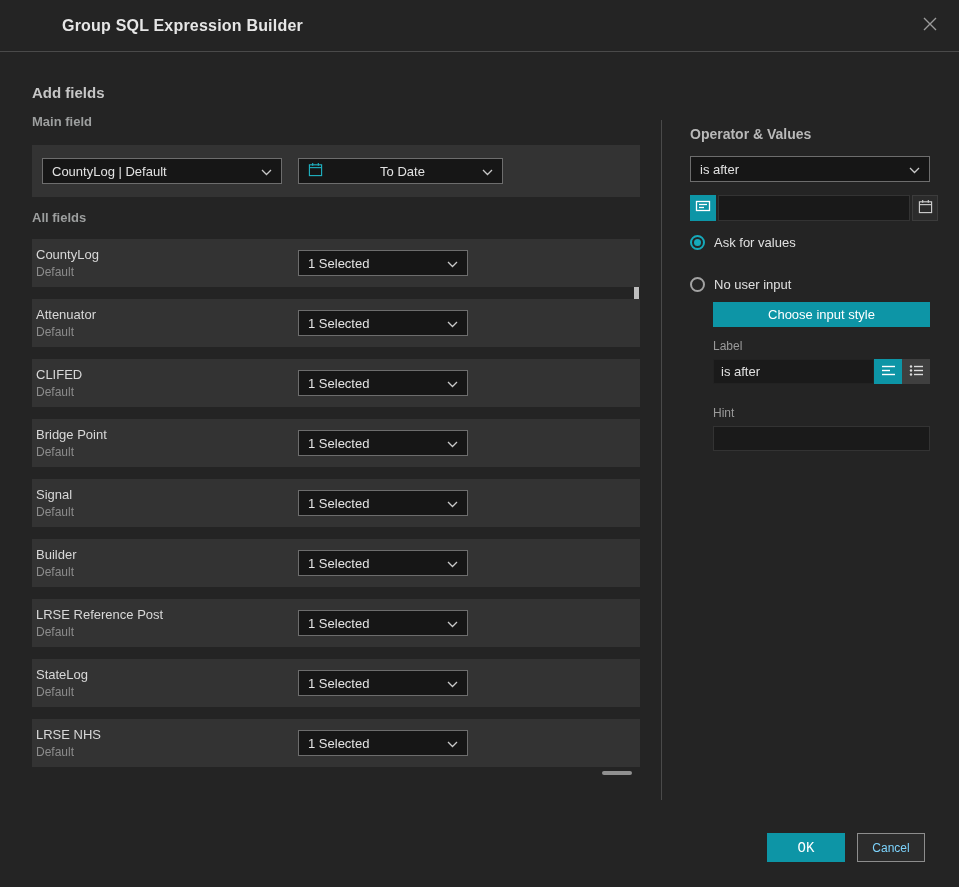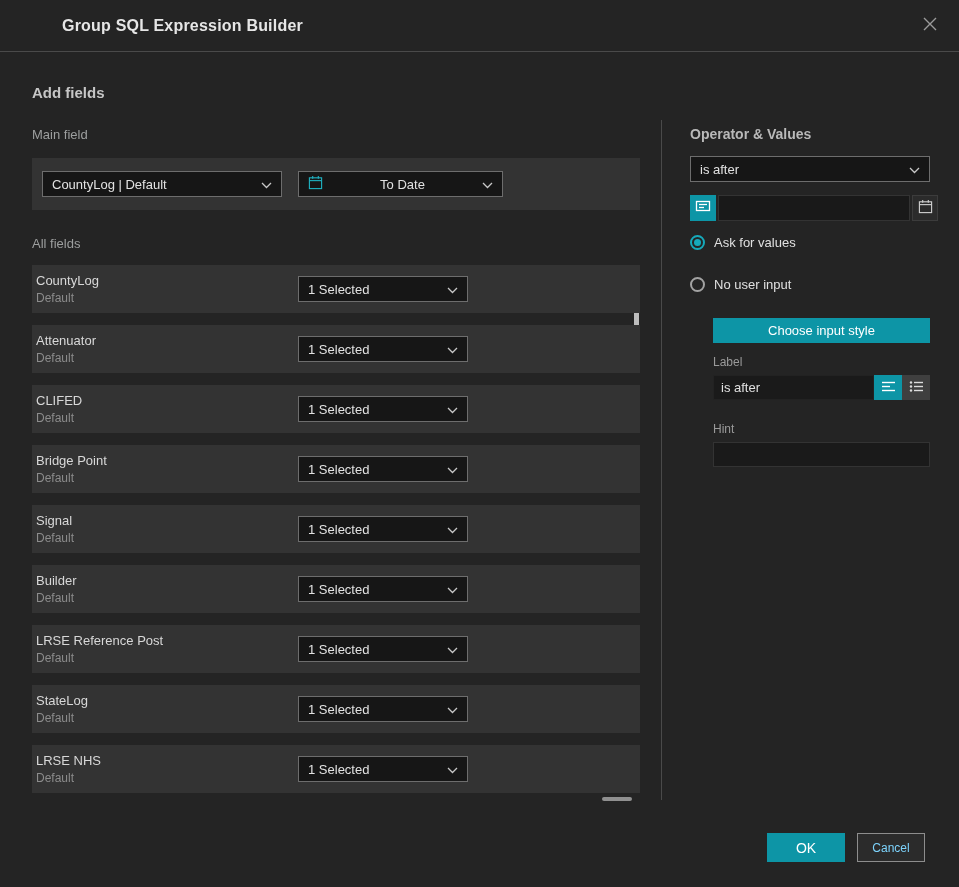--- a/index.html
+++ b/index.html
@@ -18,21 +18,21 @@
     border-bottom:1px solid #4a4a4a;
     display:flex; align-items:center; justify-content:space-between;
     padding:0 18px 0 14px;
   }
   .header-title { font-size:16px; font-weight:bold; color:#e6e6e6; letter-spacing:.2px;margin-left:48px; }
   .close-btn { width:22px; height:22px; display:flex; align-items:center; justify-content:center; cursor:pointer; }
 
   
   .left-col { position:absolute; left:32px; top:84px; width:608px; }
   .add-fields-heading { font-size:15px; font-weight:bold; color:#c6c6c6; }
-  .section-label { margin-top:26px; font-size:13px; font-weight:normal; color:#9d9f9f; }
+  .section-label { margin-top:13px; font-size:13px; font-weight:bold; color:#9d9f9f; }
   .main-band {
     margin-top:16px; height:52px; background:#333333;
     display:flex; align-items:center; padding:0 10px; gap:16px;
   }
   .select {
     background:#161616; border:1px solid #6d6d6d; height:26px;
     display:flex; align-items:center; gap:8px;
     padding:0 9px; font-size:13px; color:#e2e2e2; cursor:pointer;
   }
   .select .sel-label { flex:1; white-space:nowrap; overflow:hidden; }
@@ -77,21 +77,21 @@
     color:#e0e0e0; font-size:13px; padding:0 7px; outline:none;
   }
 
   .radio-row { display:flex; align-items:center; gap:9px; font-size:13px; color:#e0e0e0; cursor:pointer; }
   .radio-row.first { margin-top:27px; }
   .radio-row.second { margin-top:14px; }
   .radio { width:15px; height:15px; border-radius:50%; border:2px solid #a2a2a2; position:relative; flex:0 0 auto; }
   .radio.selected { border-color:#16a9ba; }
   .radio.selected::after { content:""; position:absolute; inset:2px; border-radius:50%; background:#16a9ba; }
 
-  .ask-block { margin-left:23px; margin-top:26px; width:217px; }
+  .ask-block { margin-left:23px; margin-top:10px; width:217px; }
   .choose-btn {
     height:25px; background:#0d95a6; color:#ffffff; font-size:13px;
     display:flex; align-items:center; justify-content:center; cursor:pointer;
   }
   .mini-label { margin-top:12px; font-size:12px; color:#9a9a9a; }
   .mini-label.hint { margin-top:22px; }
   .label-row { display:flex; margin-top:6px; }
   .label-input {
     width:161px; height:25px; background:#1a1a1a; border:1px solid #222222;
     color:#e0e0e0; font-size:13px; padding:0 7px; outline:none;
@@ -103,21 +103,21 @@
   .mini-icon-btn.inactive { background:#3f3f3f; }
   .hint-input {
     margin-top:6px; width:100%; height:25px; background:#1a1a1a;
     border:1px solid #333333; color:#e0e0e0; font-size:13px; padding:0 7px; outline:none;
   }
 
   
   .footer { position:absolute; right:34px; bottom:25px; display:flex; gap:12px; }
   .ok-btn {
     width:78px; height:29px; background:#0d95a6; color:#ffffff; font-size:14px;
-    display:flex; align-items:center; justify-content:center; cursor:pointer; border:1px solid #0d95a6;
+    display:flex; align-items:center; justify-content:center; cursor:pointer; border:1px solid #0d95a6;font-family:Liberation Mono, monospace;
   }
   .cancel-btn {
     width:68px; height:29px; background:#2b2b2b; color:#7dd3fc; font-size:12px;
     display:flex; align-items:center; justify-content:center; cursor:pointer; border:1px solid #8d8d8d;
   }
 </style>
 </head>
 <body>
 
 <div class="header">

